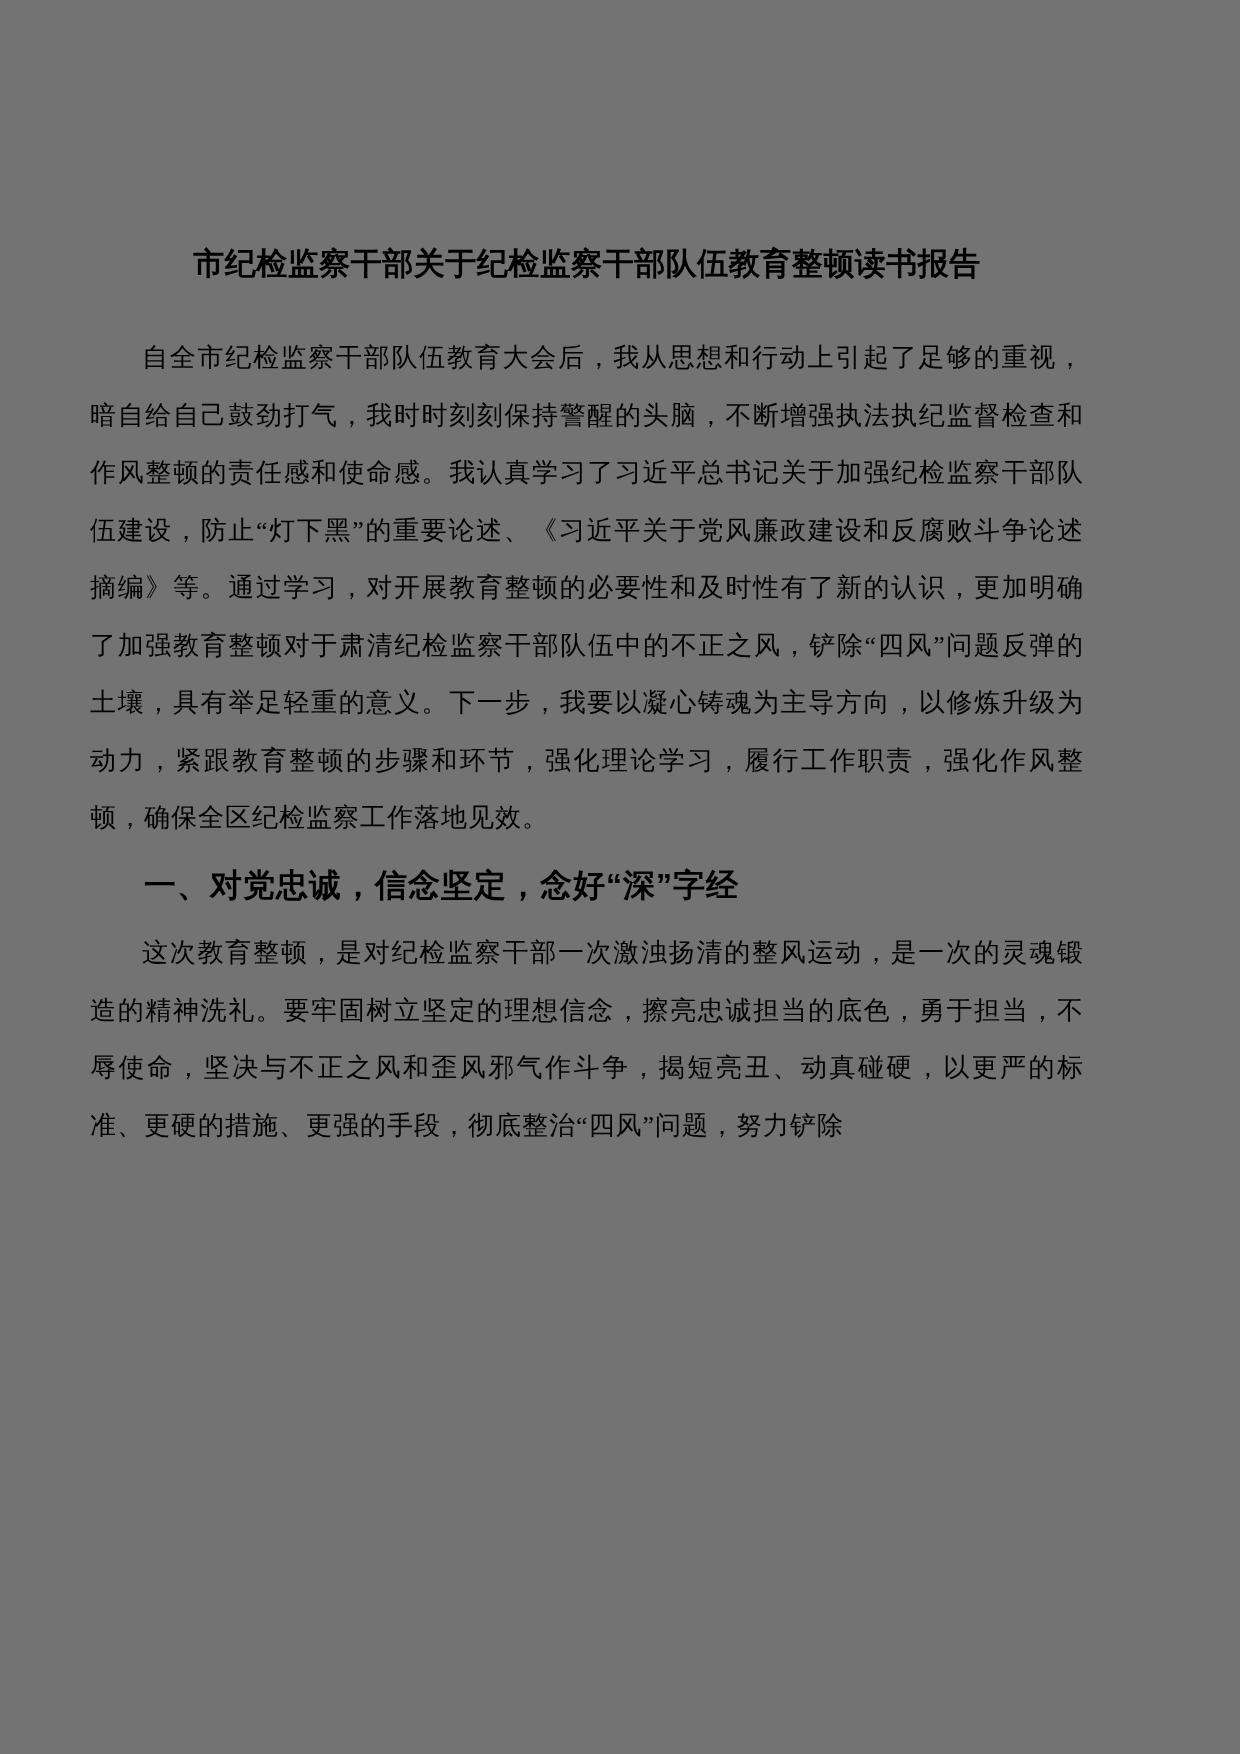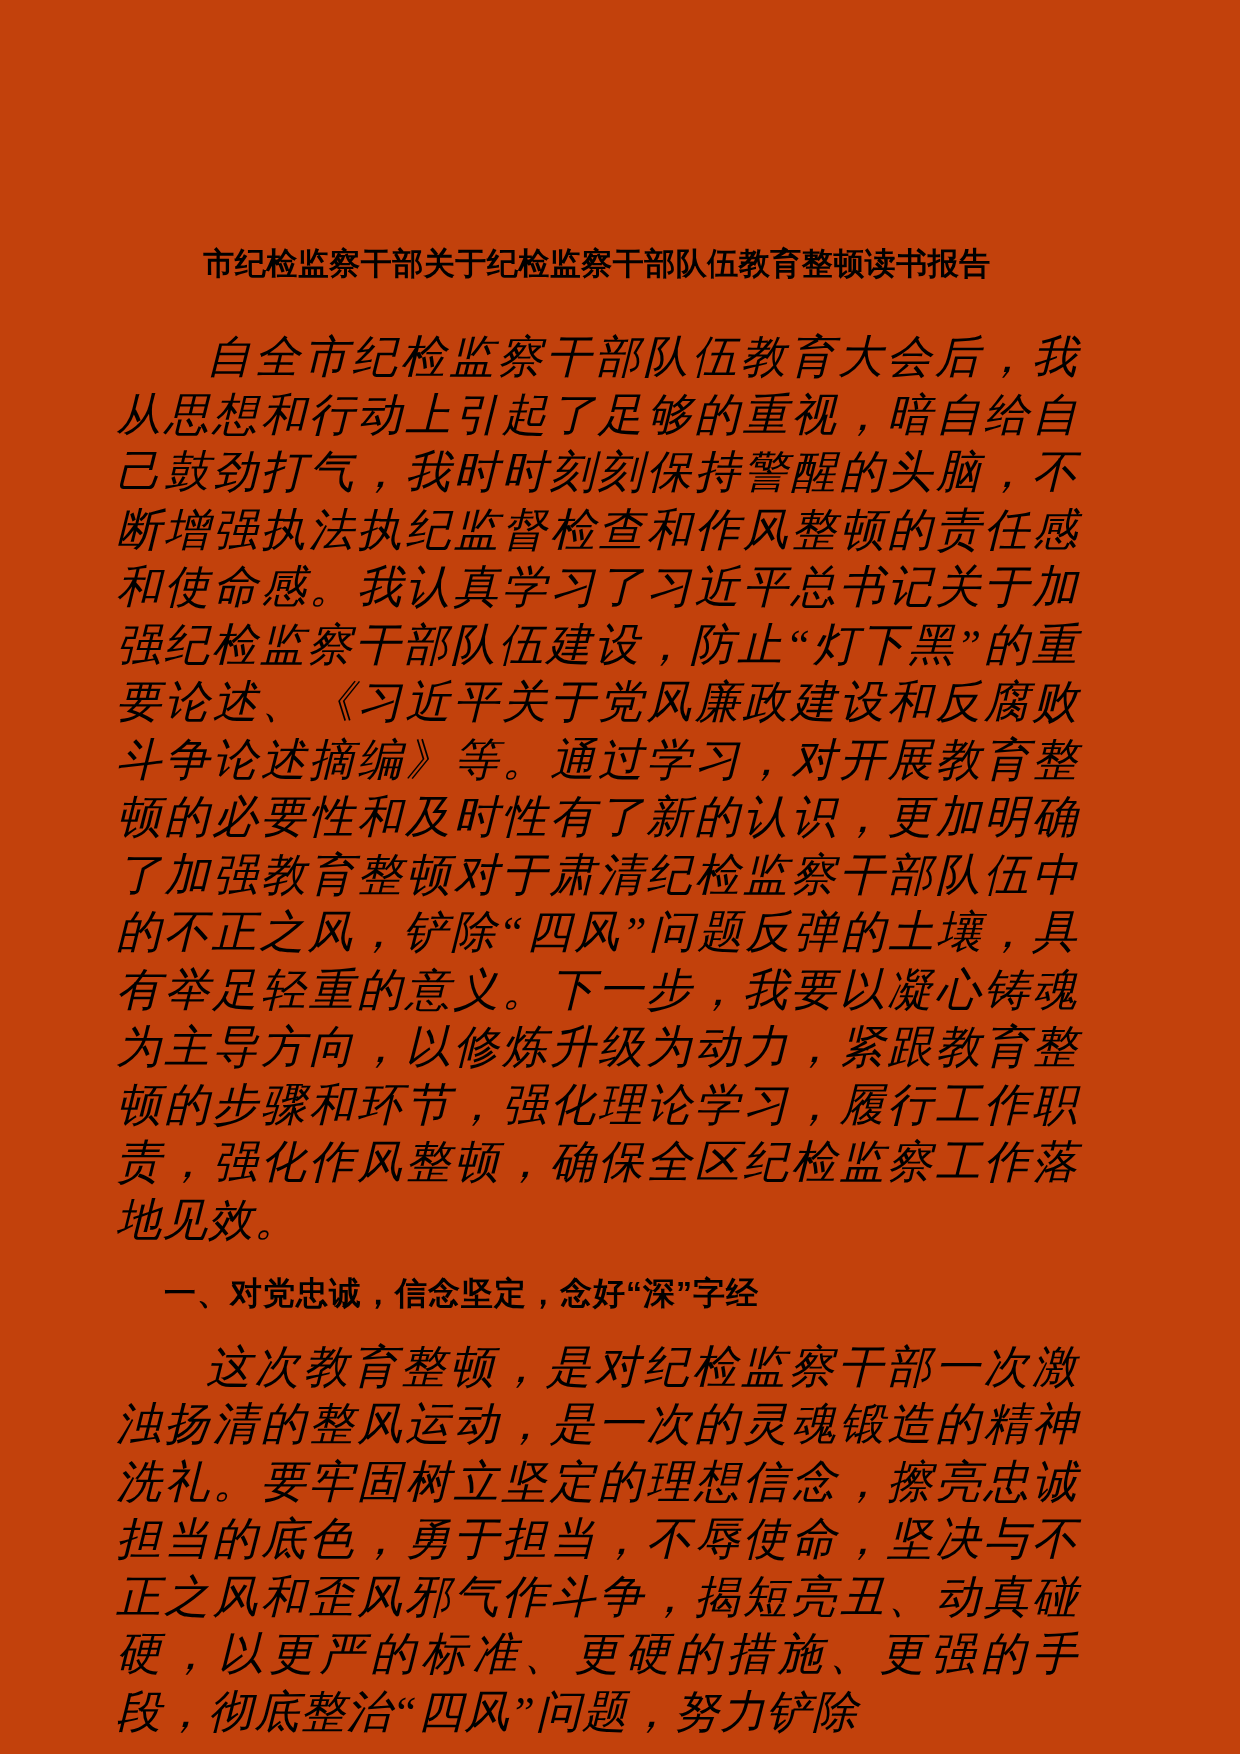--- a/index.html
+++ b/index.html
@@ -5,46 +5,45 @@
   html, body {
     margin: 0;
     padding: 0;
     background: #e9e9e9;
   }
   .page {
     position: relative;
     width: 1240px;
     height: 1754px;
     margin: 0 auto;
-    background: #c2410c;
+    background: #737373;
     box-sizing: border-box;
-    padding: 243px 146px 0 100px;
+    padding: 243px 146px 0 80px;
     overflow: hidden;
     color: #000000;
     font-family: "Liberation Serif", serif;
   }
   .doc-title {
     margin: 0 0 44px 0;
     font-size: 31px;
     line-height: 42px;
     font-weight: bold;
     text-align: center;
     letter-spacing: 0.5px;
     font-family: "Liberation Sans", sans-serif;
   }
   .para {
-    margin: 16px;
-    font-size: 45px;
+    margin: 10px;
+    font-size: 26px;
     line-height: 57.5px;
     text-align: justify;
     text-justify: inter-ideograph;
     text-indent: 2em;
     letter-spacing: 1px;
     word-break: break-all;
-    font-style: italic;
   }
   .section-heading {
     margin: 0;
     font-size: 32px;
     line-height: 57.5px;
     font-weight: bold;
     text-indent: 2em;
     letter-spacing: 1px;
     font-family: "Liberation Sans", sans-serif;
   }

